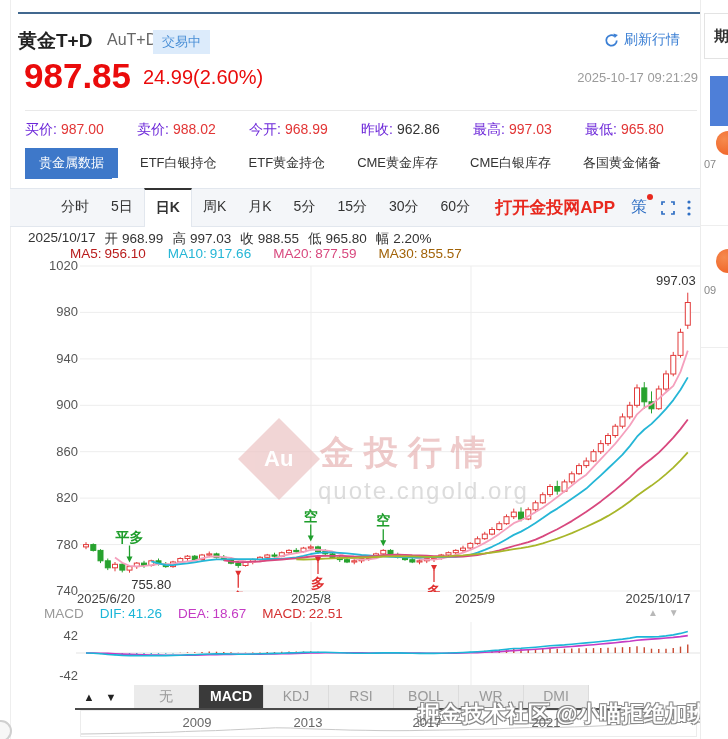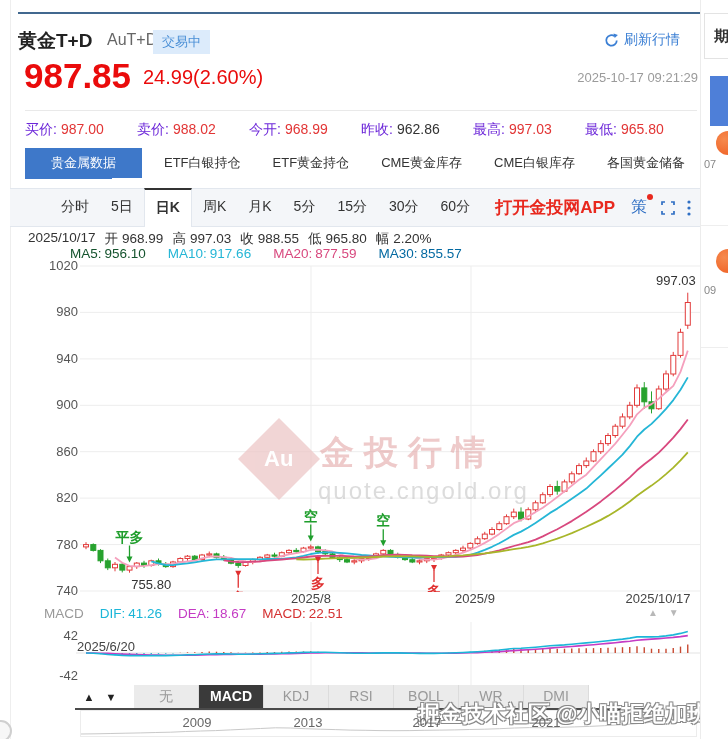--- a/index.html
+++ b/index.html
@@ -18,21 +18,21 @@
   .change{left:143px;top:66px;font-size:20px;color:#ea0b0b;}
   .stamp{left:540px;top:70px;width:158px;text-align:right;font-size:13px;color:#9b9b9b;}
   .price-divider{left:25px;top:110px;width:672px;height:1px;background:#e9e9e9;}
   
   .quote-row{left:25px;top:121px;width:672px;display:flex;font-size:14px;}
   .q-item{width:112px;white-space:nowrap;}
   .q-label{color:#6d28d9;}
   
   .data-tabs{left:25px;top:148px;display:flex;align-items:center;font-size:13px;}
   .d-tab{padding:6px 10px;margin-right:12px;color:#333;cursor:pointer;}
-  .d-tab.active{background:#3e78c9;color:#fff;padding:6px 26px;}
+  .d-tab.active{background:#3e78c9;color:#fff;padding:6px 14px;}
   .tab-underline{left:25px;top:175px;width:87px;height:4px;background:#3e78c9;}
   
   .toolbar{left:10px;top:188px;width:690px;height:37px;background:#f4f6f9;border-top:1px solid #e2e7ee;border-bottom:1px solid #e2e7ee;display:flex;align-items:center;}
   .k-tab{font-size:14px;color:#333;padding:0 11px;height:37px;line-height:37px;cursor:pointer;}
   .k-tab.active{background:#fff;border-left:1px solid #e2e7ee;border-right:1px solid #e2e7ee;border-top:2px solid #333;line-height:34px;font-weight:bold;}
   .app-link{font-size:17px;font-weight:bold;color:#e8281e;margin-left:14px;cursor:pointer;white-space:nowrap;}
   .strategy{position:relative;font-size:16px;color:#2f6fc4;margin-left:16px;cursor:pointer;}
   .strategy .dot{position:absolute;right:-6px;top:-3px;width:6px;height:6px;border-radius:50%;background:#e8281e;}
   .tool-icon{margin-left:14px;cursor:pointer;display:inline-flex;}
   .vdots{margin-left:12px;color:#2f6fc4;font-size:16px;letter-spacing:0;cursor:pointer;line-height:10px;}
@@ -147,24 +147,24 @@
 
   <div class="abs ohlc-row" id="ohlc-row">
       <span><span>2025/10/17</span></span>
       <span><span style="margin-right: 4px;">开</span><span>968.99</span></span>
       <span><span style="margin-right: 4px;">高</span><span>997.03</span></span>
       <span><span style="margin-right: 4px;">收</span><span>988.55</span></span>
       <span><span style="margin-right: 4px;">低</span><span>965.80</span></span>
       <span><span style="margin-right: 4px;">幅</span><span>2.20%</span></span>
     </div>
   <div class="abs ma-row" id="ma-row">
-      <span style="color: #14532d;"><span>MA5:</span><span style="margin-left: 3px;">956.10</span></span>
+      <span style="color: #b91c1c;"><span>MA5:</span><span style="margin-left: 3px;">956.10</span></span>
       <span style="color: rgb(37, 182, 214);"><span>MA10:</span><span style="margin-left: 3px;">917.66</span></span>
       <span style="color: rgb(216, 72, 126);"><span>MA20:</span><span style="margin-left: 3px;">877.59</span></span>
-      <span style="color: #0369a1;"><span>MA30:</span><span style="margin-left: 3px;">855.57</span></span>
+      <span style="color: #a16207;"><span>MA30:</span><span style="margin-left: 3px;">855.57</span></span>
     </div>
 
   <div id="ytick-layer"></div>
   <svg id="kline-svg" class="abs" style="left:10px;top:258px;" width="690" height="334">
       <line x1="70" y1="8.0" x2="690" y2="8.0" stroke="#ededed" stroke-width="1"></line>
       <line x1="70" y1="54.4" x2="690" y2="54.4" stroke="#ededed" stroke-width="1"></line>
       <line x1="70" y1="100.9" x2="690" y2="100.9" stroke="#ededed" stroke-width="1"></line>
       <line x1="70" y1="147.3" x2="690" y2="147.3" stroke="#ededed" stroke-width="1"></line>
       <line x1="70" y1="193.7" x2="690" y2="193.7" stroke="#ededed" stroke-width="1"></line>
       <line x1="70" y1="240.1" x2="690" y2="240.1" stroke="#ededed" stroke-width="1"></line>
@@ -510,21 +510,21 @@
 
   <div class="abs bl-circle"></div>
 <div class="ytick" style="top: 258px;">1020</div>
     <div class="ytick" style="top: 304.428px;">980</div>
     <div class="ytick" style="top: 350.856px;">940</div>
     <div class="ytick" style="top: 397.284px;">900</div>
     <div class="ytick" style="top: 443.712px;">860</div>
     <div class="ytick" style="top: 490.14px;">820</div>
     <div class="ytick" style="top: 536.568px;">780</div>
     <div class="ytick" style="top: 582.996px;">740</div>
-    <div class="xtick" style="left: 106px; margin-top: 48px;">2025/6/20</div>
+    <div class="xtick" style="left: 106px;">2025/6/20</div>
     <div class="xtick" style="left: 311px;">2025/8</div>
     <div class="xtick" style="left: 475px;">2025/9</div>
     <div class="xtick" style="left: 658px;">2025/10/17</div>
     <div class="mtick" style="top: 628px;">42</div>
     <div class="mtick" style="top: 668px;">-42</div>
     <div class="nav-year" style="left: 197px;">2009</div>
     <div class="nav-year" style="left: 308px;">2013</div>
     <div class="nav-year" style="left: 427px;">2017</div>
     <div class="nav-year" style="left: 546px;">2021</div>
   </div>

